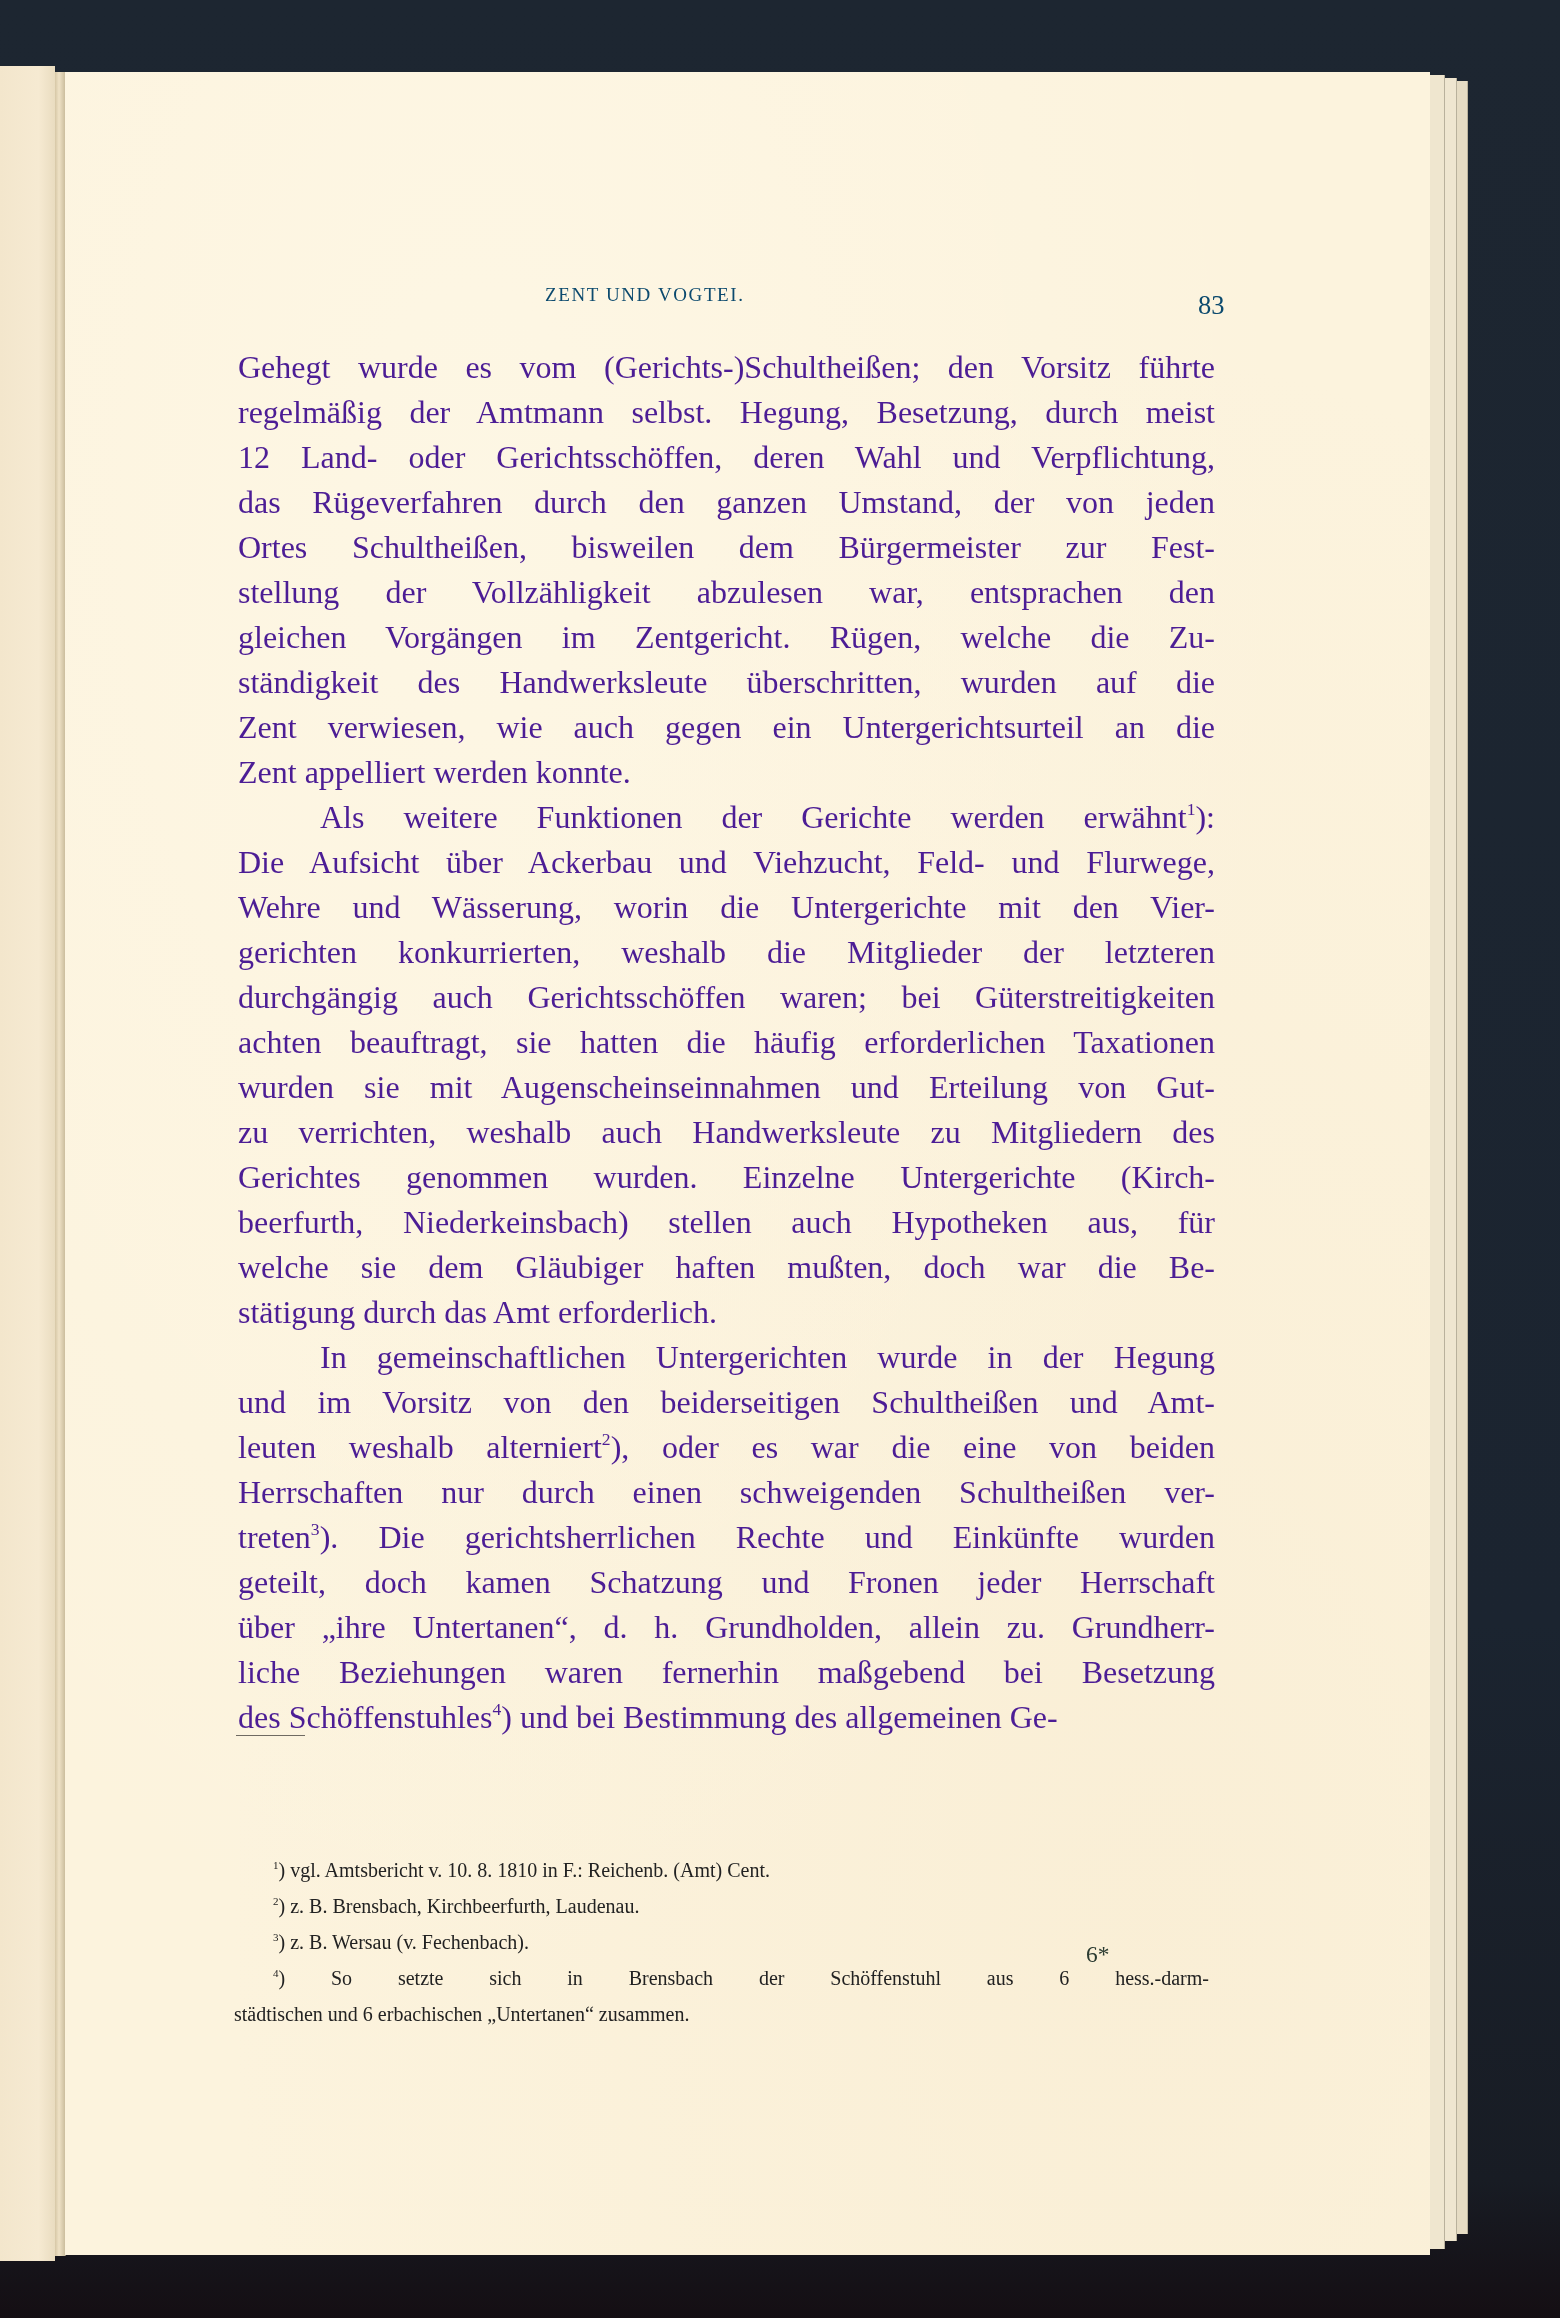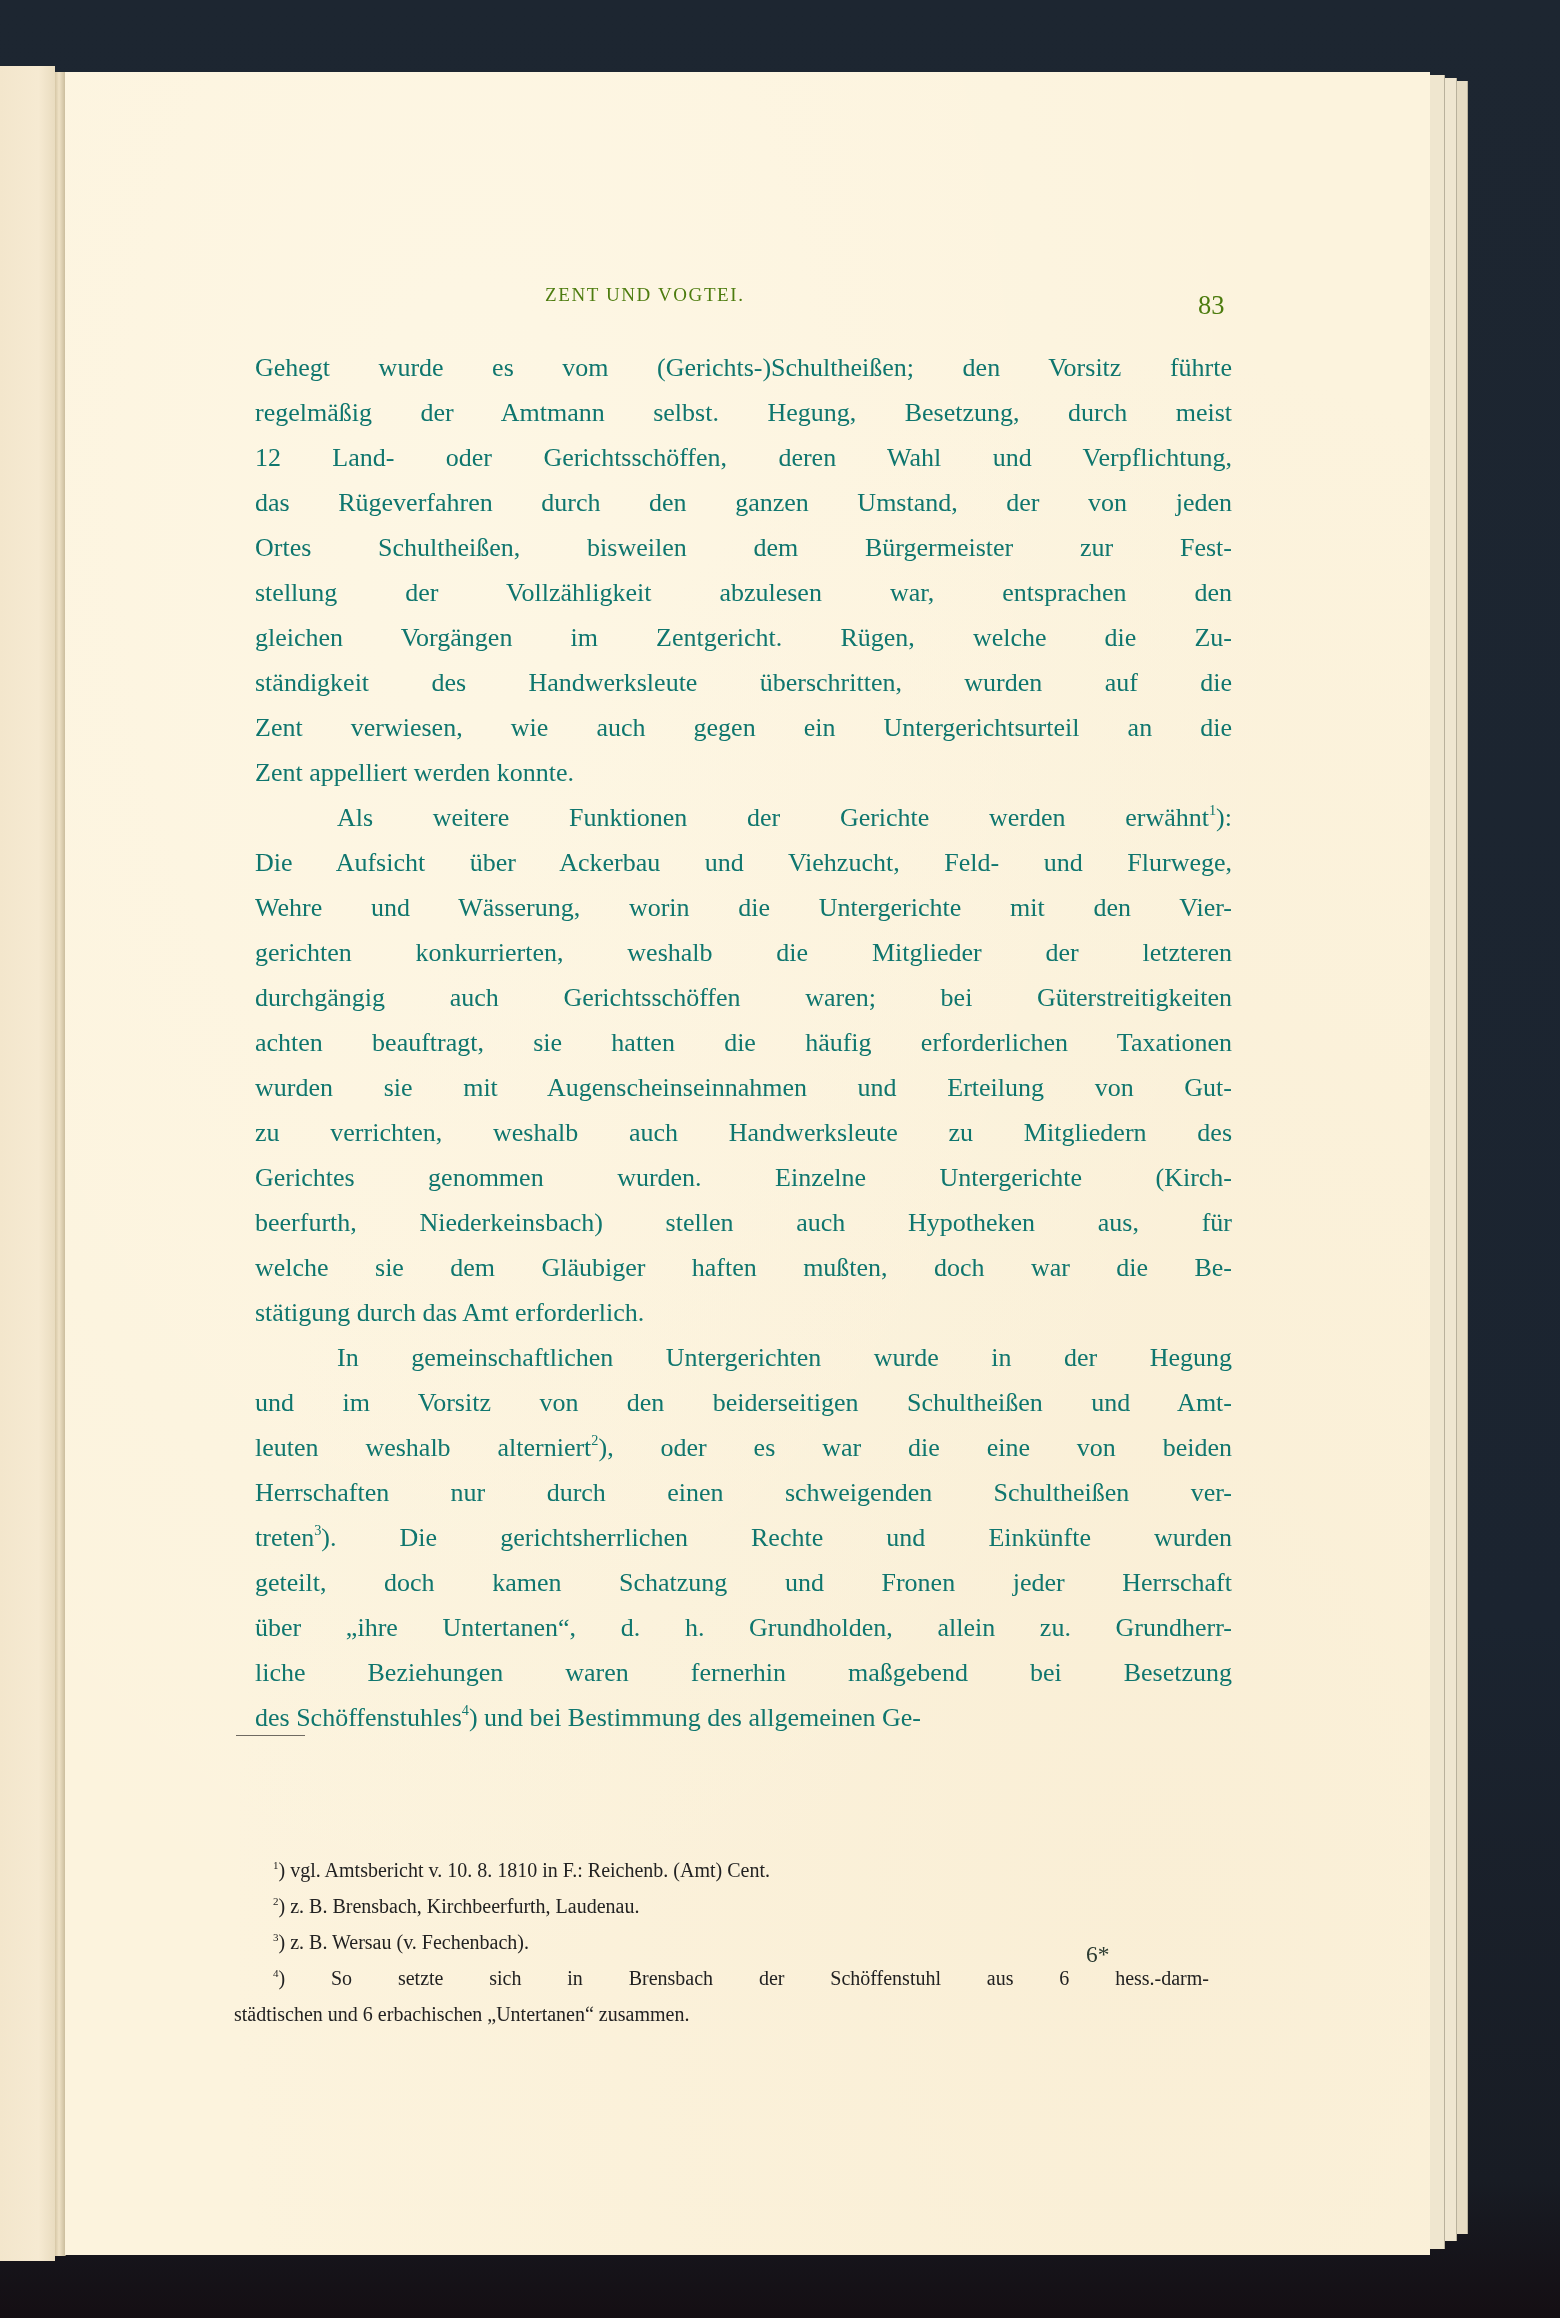--- a/index.html
+++ b/index.html
@@ -26,33 +26,33 @@
   .ps3 { left: 1428px; width: 15.6px; height: 2174px; }
   .page {
     position: absolute; left: 65px; top: 72px; width: 1365px; height: 2183px;
     background: #fcf3dd;
     background-image:
       radial-gradient(ellipse at 30% 20%, rgba(255,250,235,0.5), rgba(255,250,235,0) 60%),
       radial-gradient(ellipse at 80% 85%, rgba(245,230,200,0.35), rgba(245,230,200,0) 60%);
   }
   .running-head {
     position: absolute; top: 279px; left: 0; width: 1560px; height: 31px;
-    color: #4d7c0f;
+    color: #0c4a6e;
   }
   .head-title {
     position: absolute; left: 545px; top: 4.7px;
     font-size: 19px; letter-spacing: 1.6px; font-variant: small-caps;
   }
   .head-page {
     position: absolute; left: 1198px; top: 0px; font-size: 26.5px; margin-top: 11px;
   }
   .body-text {
     position: absolute; left: 238px; top: 345px; width: 977px;
-    font-size: 26px; line-height: 45px; color: #0f766e;
-    text-align: justify; hyphens: manual; margin-left: 17px;
+    font-size: 32px; line-height: 45px; color: #4c1d95;
+    text-align: justify; hyphens: manual;
   }
   .line { display: block; white-space: nowrap; text-align-last: justify; text-align: justify; height: 45px; }
   .line.last { text-align-last: left; }
   .line.indent { padding-left: 82px; font-family: Liberation Serif, serif; }
   sup { font-size: 0.55em; vertical-align: 0.75em; line-height: 0; }
   .fn-rule {
     position: absolute; left: 236px; top: 1735px; width: 69px; height: 0;
     border-top: 1.6px solid #6f6a62;
   }
   .footnotes {

